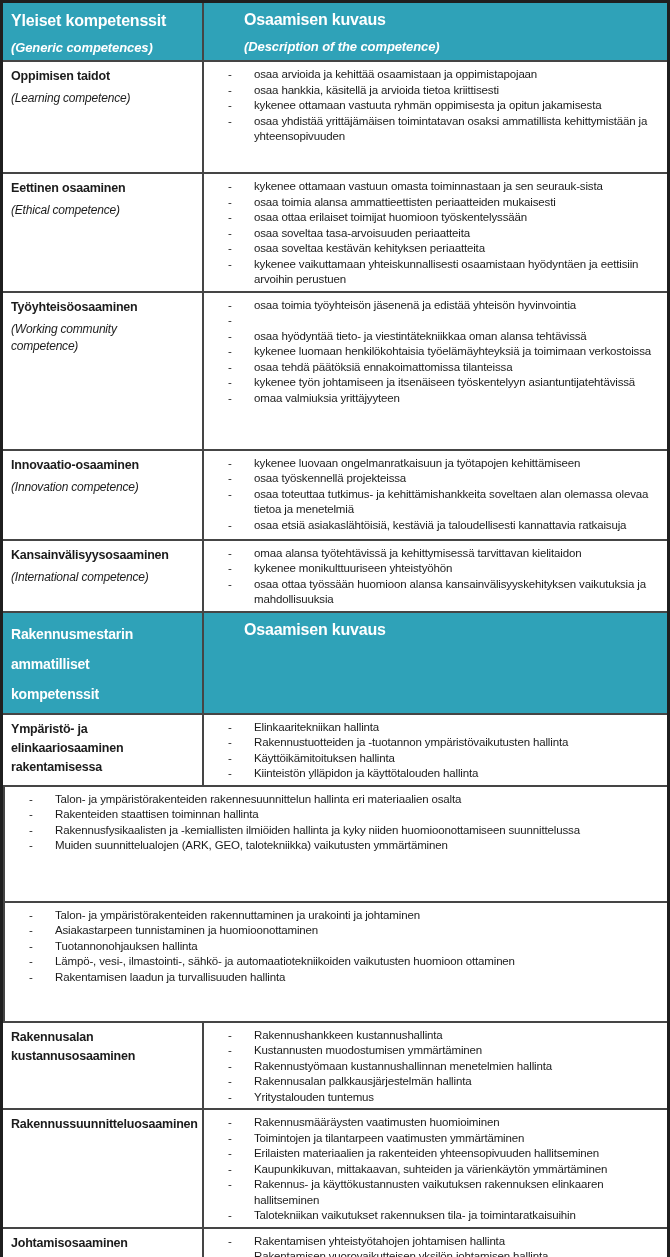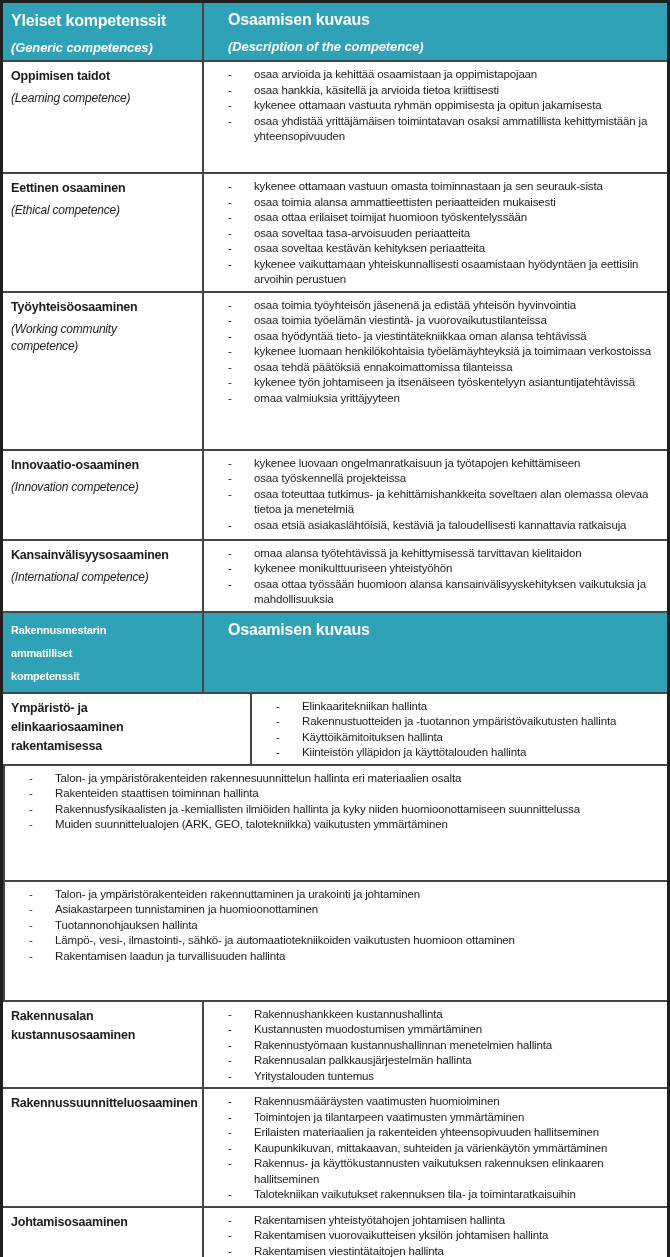--- a/index.html
+++ b/index.html
@@ -13,23 +13,23 @@
   html,body{margin:0;padding:0;background:var(--bg);}
   body{font-family:"Liberation Sans",sans-serif;color:var(--text);}
   .doc{width:670px;box-sizing:border-box;border:3px solid var(--border-outer);background:var(--bg);}
   .row{display:flex;border-top:2px solid var(--border-inner);box-sizing:border-box;}
   .row:first-child{border-top:none;}
   .cell{box-sizing:border-box;}
   .cell-left{flex:0 0 199px;width:199px;padding:5px 5px 4px 8px;}
   .cell-right{flex:1;border-left:2px solid var(--border-inner);padding:4px 6px 3px 0;}
   .header-row{background:var(--teal);color:var(--hdr-text);}
   .hdr-title{font-size:16px;font-weight:bold;line-height:20px;letter-spacing:-0.2px;white-space:pre-line;padding-top:3px;}
-  .hdr-title.multi{font-size:11px;line-height:23px;padding-top:1px;}
+  .hdr-title.multi{font-size:14px;line-height:30px;padding-top:1px;}
   .hdr-sub{font-size:13px;font-weight:bold;font-style:italic;margin-top:9px;letter-spacing:-0.1px;}
-  .header-row .cell-right{padding-left:24px;}
+  .header-row .cell-right{padding-left:40px;}
   .row-title{font-weight:bold;font-size:12.5px;line-height:19px;letter-spacing:-0.2px;white-space:pre-line;}
   .row-sub{font-style:italic;font-size:12px;line-height:17px;margin-top:4px;letter-spacing:-0.2px;white-space:pre-line;}
   .bullets{padding-top:1px;}
   .bullet{display:flex;font-size:11.5px;line-height:15.5px;letter-spacing:-0.15px;padding-left:24px;}
   .dash{flex:0 0 26px;}
   .btext{flex:1;padding-right:4px;}
 </style>
 </head>
 <body>
 
@@ -111,21 +111,20 @@
 competence)</div>
       </div>
       <div class="cell cell-right">
         <div class="bullets">
           <div class="bullet">
             <span class="dash">-</span>
             <span class="btext">osaa toimia työyhteisön jäsenenä ja edistää yhteisön hyvinvointia</span>
           </div>
           <div class="bullet">
             <span class="dash">-</span>
-            <span class="btext">osaa toimia työelämän viestintä- ja vuorovaikutustilanteissa</span>
           </div>
           <div class="bullet">
             <span class="dash">-</span>
             <span class="btext">osaa hyödyntää tieto- ja viestintätekniikkaa oman alansa tehtävissä</span>
           </div>
           <div class="bullet">
             <span class="dash">-</span>
             <span class="btext">kykenee luomaan henkilökohtaisia työelämäyhteyksiä ja toimimaan verkostoissa</span>
           </div>
           <div class="bullet">
@@ -194,21 +193,21 @@
     <div class="row header-row" style="min-height: 66px;">
       <div class="cell cell-left">
         <div class="hdr-title multi">Rakennusmestarin
 ammatilliset
 kompetenssit</div>
       </div>
       <div class="cell cell-right">
         <div class="hdr-title">Osaamisen kuvaus</div>
       </div>
     </div>
-    <div class="row" style="min-height: 64px; gap: 48px;">
+    <div class="row" style="min-height: 64px;">
       <div class="cell cell-left">
         <div class="row-title">Ympäristö- ja
 elinkaariosaaminen
 rakentamisessa</div>
       </div>
       <div class="cell cell-right">
         <div class="bullets">
           <div class="bullet">
             <span class="dash">-</span>
             <span class="btext">Elinkaaritekniikan hallinta</span>

